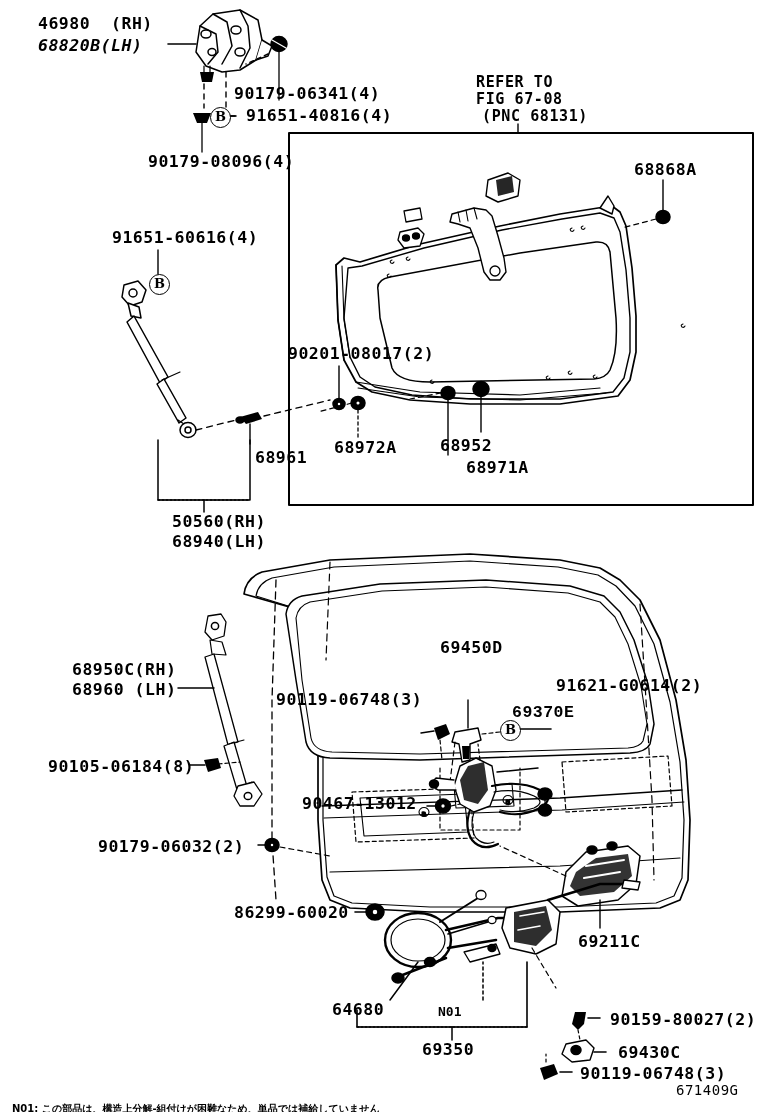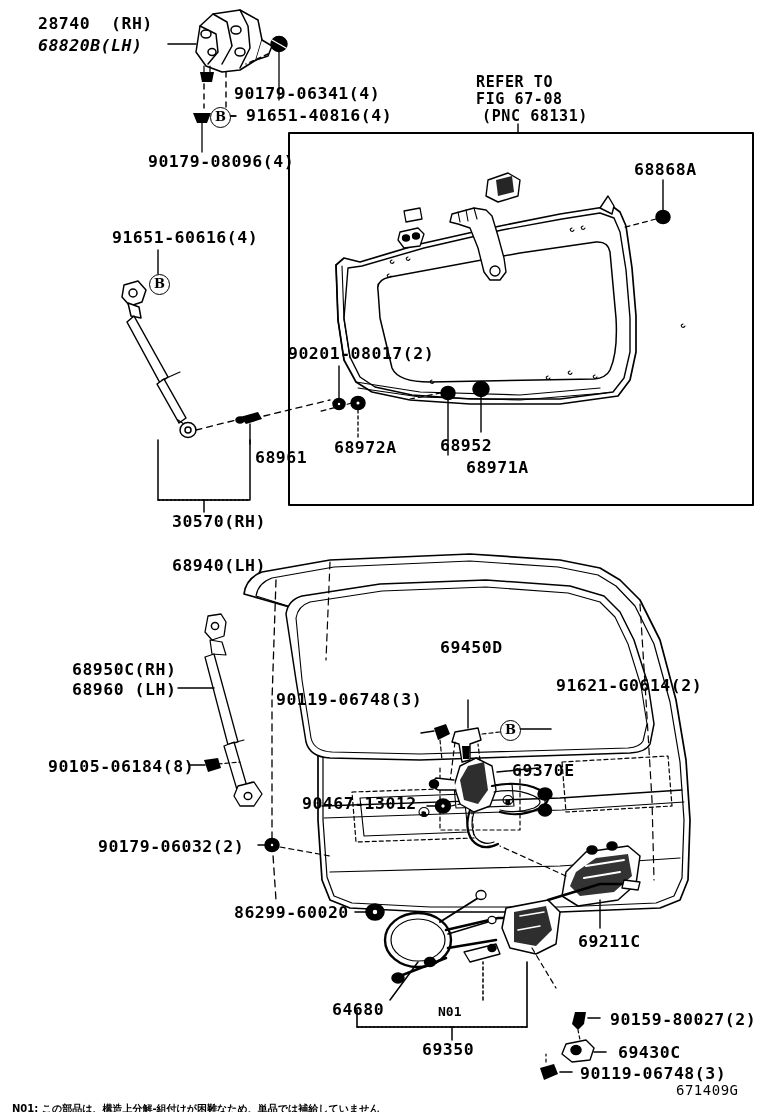--- a/index.html
+++ b/index.html
@@ -376,21 +376,21 @@
       </g>
       <g>
         <path d="M540 1068 L554 1064 L558 1074 L544 1080 Z" fill="#000" stroke="none"></path>
         <path d="M546 1062 L546 1054" stroke-dasharray="3 3" stroke-width="1.2"></path>
         <path d="M560 1072 L572 1072" stroke-width="1.6"></path>
       </g>
 
     </g>
   </svg>
 
-  <div class="lbl" style="left:38px;top:14px;">28740  (RH)</div>
+  <div class="lbl" style="left:38px;top:14px;">46980  (RH)</div>
   <div class="lbl" style="left:38px;top:36px;font-style:italic;">68820B(LH)</div>
 
   <div class="lbl" style="left:234px;top:84px;">90179-06341(4)</div>
   <div class="lbl" style="left:246px;top:106px;">91651-40816(4)</div>
   <div class="lbl" style="left:148px;top:152px;">90179-08096(4)</div>
 
   <div class="bcircle" style="left:210px;top:107px;">B</div>
 
   <div class="lbl ref" style="left:476px;top:74px;">REFER TO</div>
   <div class="lbl ref" style="left:476px;top:91px;">FIG 67-08</div>
@@ -402,34 +402,34 @@
   <div class="bcircle" style="left:149px;top:274px;">B</div>
 
   <div class="lbl" style="left:288px;top:344px;">90201-08017(2)</div>
 
   <div class="lbl" style="left:220px;top:448px;margin-left:35px;">68961</div>
 
   <div class="lbl" style="left:334px;top:438px;">68972A</div>
   <div class="lbl" style="left:440px;top:428px;margin-top:8px;">68952</div>
   <div class="lbl" style="left:418px;top:458px;margin-left:48px;">68971A</div>
 
-  <div class="lbl" style="left:172px;top:512px;">30570(RH)</div>
-  <div class="lbl" style="left:172px;top:556px;">68940(LH)</div>
+  <div class="lbl" style="left:172px;top:512px;">50560(RH)</div>
+  <div class="lbl" style="left:172px;top:532px;">68940(LH)</div>
 
   <div class="lbl" style="left:72px;top:660px;">68950C(RH)</div>
   <div class="lbl" style="left:72px;top:680px;">68960 (LH)</div>
 
   <div class="lbl" style="left:48px;top:757px;">90105-06184(8)</div>
   <div class="lbl" style="left:98px;top:837px;">90179-06032(2)</div>
 
   <div class="lbl" style="left:440px;top:638px;">69450D</div>
   <div class="lbl" style="left:276px;top:690px;">90119-06748(3)</div>
   <div class="bcircle" style="left:500px;top:720px;">B</div>
   <div class="lbl" style="left:556px;top:676px;">91621-G0614(2)</div>
-  <div class="lbl" style="left:512px;top:761px;">69370E</div>
+  <div class="lbl" style="left:512px;top:703px;font-family:Liberation Mono, monospace;">69370E</div>
   <div class="lbl" style="left:302px;top:794px;">90467-13012</div>
 
   <div class="lbl" style="left:234px;top:903px;">86299-60020</div>
   <div class="lbl" style="left:332px;top:1000px;">64680</div>
   <div class="lbl n01" style="left:438px;top:1002px;">N01</div>
   <div class="lbl" style="left:422px;top:1040px;">69350</div>
 
   <div class="lbl" style="left:578px;top:932px;">69211C</div>
   <div class="lbl" style="left:610px;top:1010px;">90159-80027(2)</div>
   <div class="lbl" style="left:618px;top:1043px;">69430C</div>

